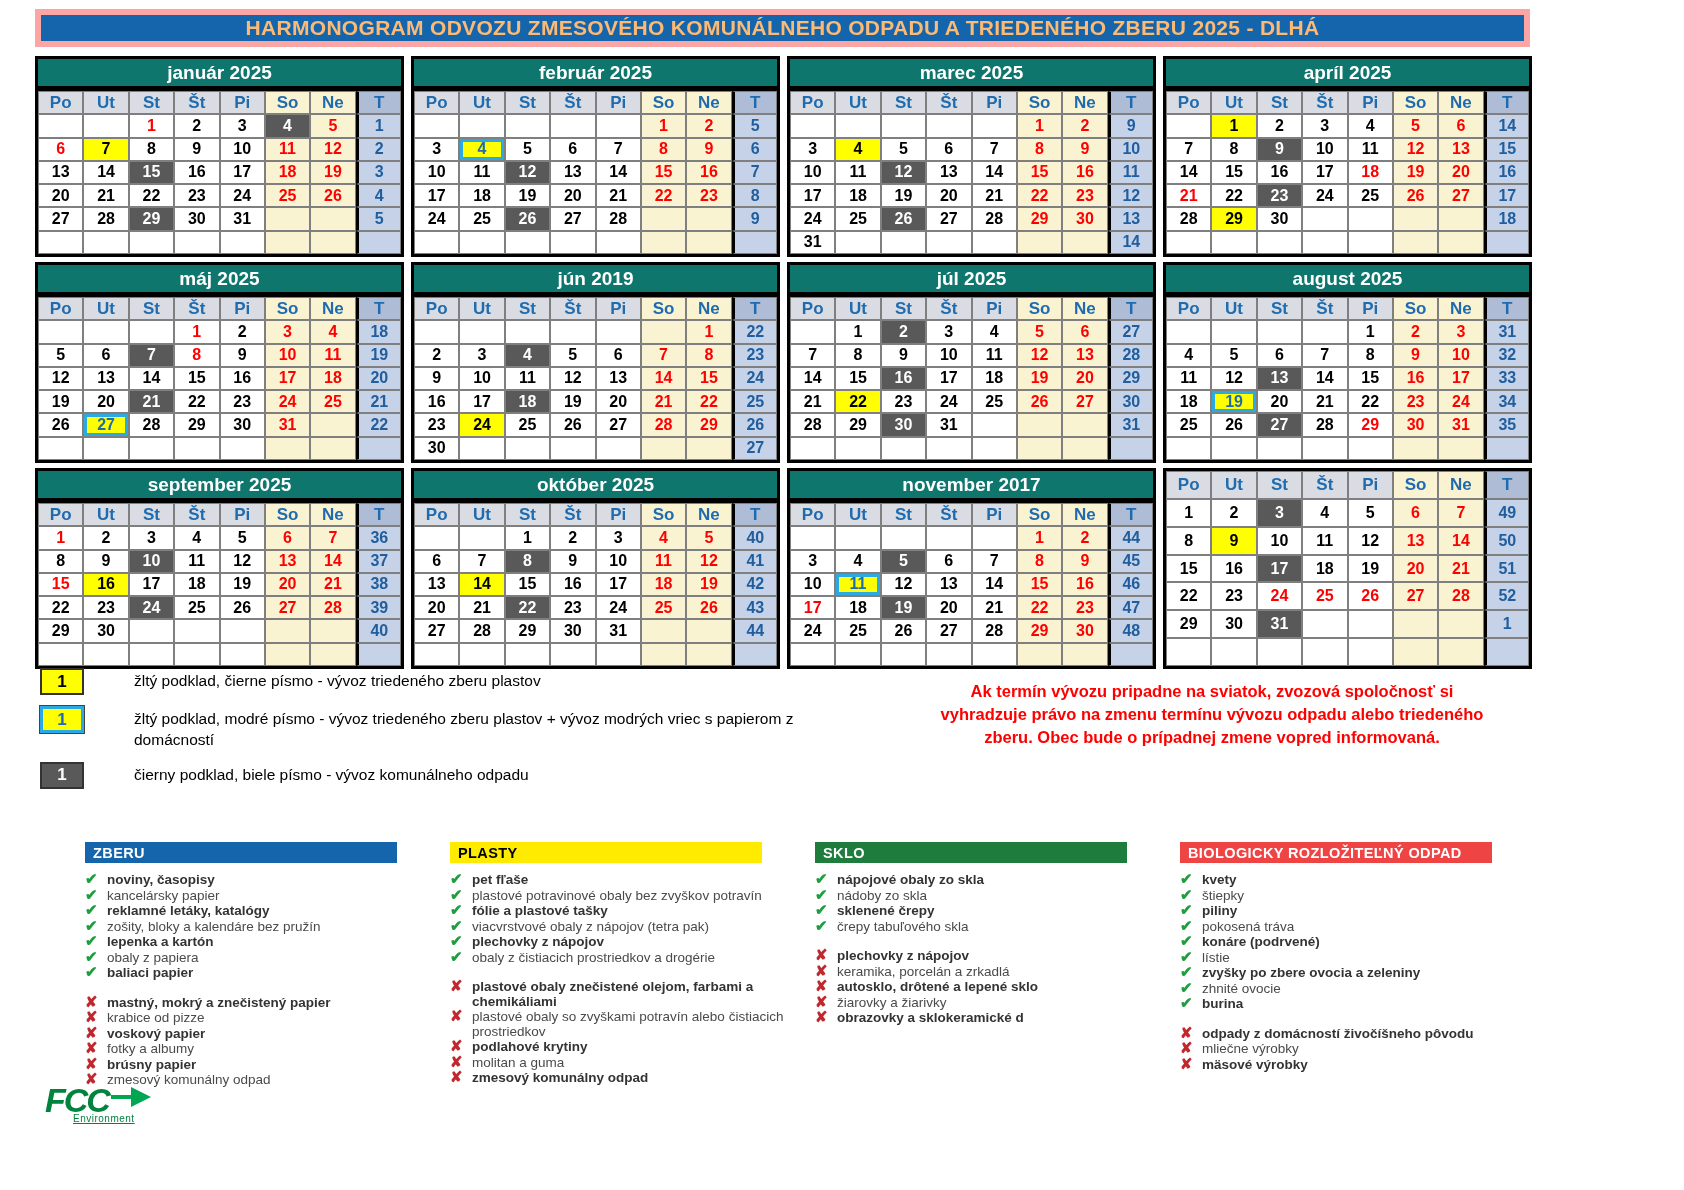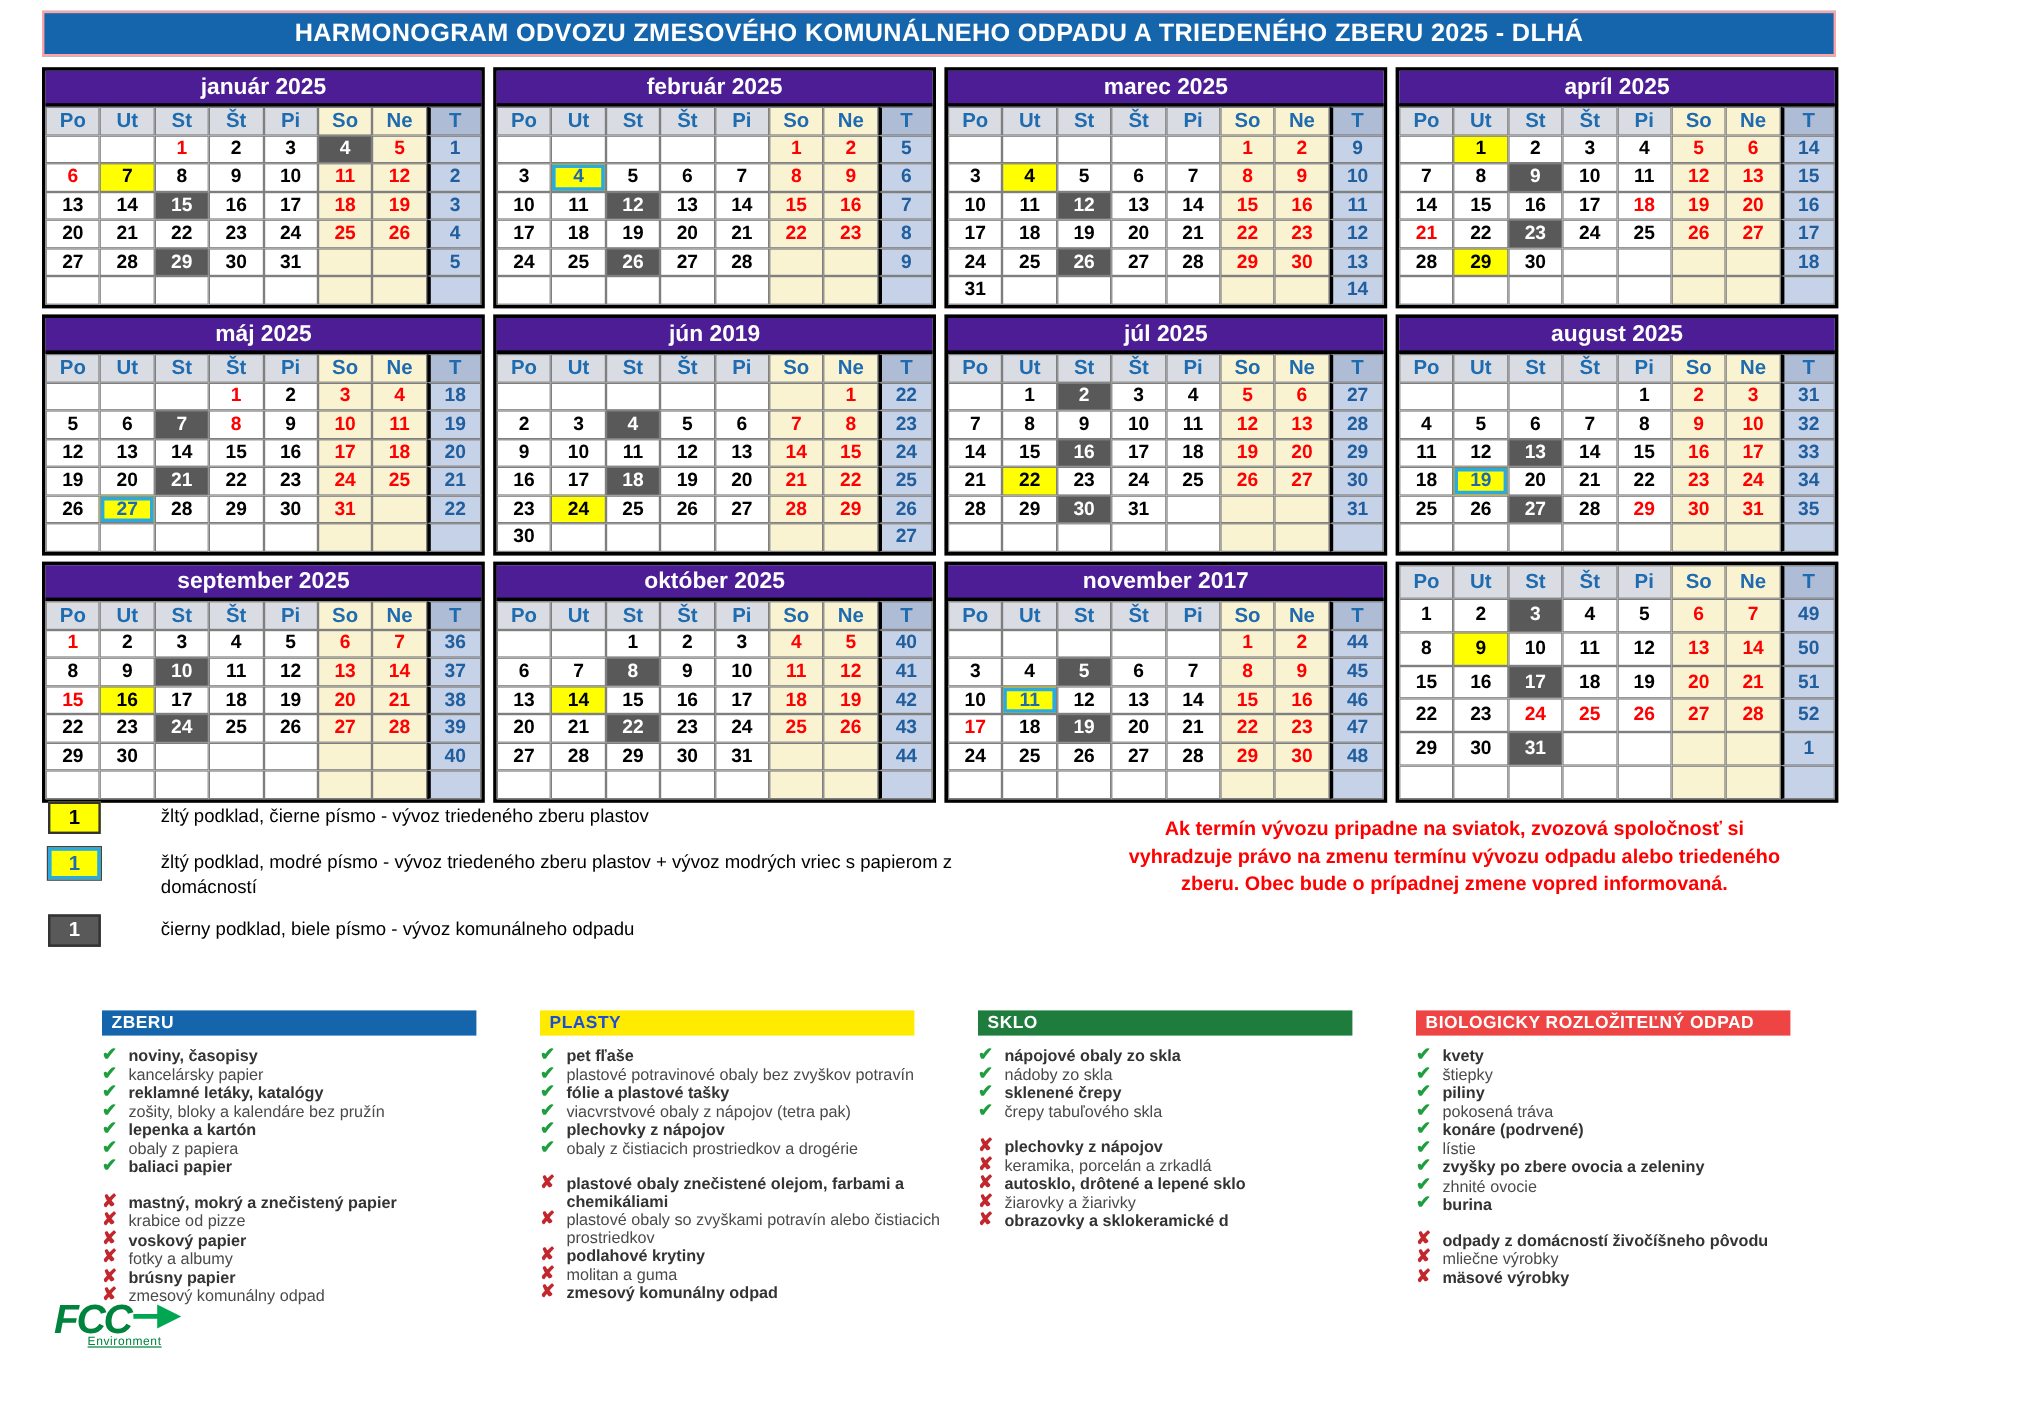--- a/index.html
+++ b/index.html
@@ -3,36 +3,36 @@
 <meta charset="utf-8">
 <style>
   html,body { margin:0; padding:0; }
   body {
     width:1684px; height:1190px; position:relative; background:#fff;
     font-family:"Liberation Sans", sans-serif; overflow:hidden;
   }
   
   #title-bar {
     position:absolute; left:35px; top:9px; width:1495px; height:38px;
-    background:#1565AD; border:2px solid #fca5a5; box-sizing:border-box;
+    background:#1565AD; border:6px solid #fca5a5; box-sizing:border-box;
     display:flex; align-items:center; justify-content:center;
-    color:#ffffff; font-weight:bold; font-size:21px; letter-spacing:.3px;
+    color:#fdba74; font-weight:bold; font-size:21px; letter-spacing:.3px;
   }
   
   #calendar-grid {
     position:absolute; left:35px; top:56px;
     display:grid; grid-template-columns:repeat(4,369px);
     grid-auto-rows:201px; column-gap:7px; row-gap:5px;
   }
   .cal { border:3px solid #000; box-sizing:border-box; background:#fff;
          display:flex; flex-direction:column; }
   .cal-title {
-    height:27px; flex:0 0 27px; background:#4c1d95; color:#fff;
+    height:27px; flex:0 0 27px; background:#0f766e; color:#fff;
     font-weight:bold; font-size:19px; display:flex; align-items:center;
-    justify-content:center; border-bottom:3px solid #000000;
+    justify-content:center; border-bottom:5px solid #000000;
   }
   .cal-row { display:grid; grid-template-columns:repeat(8,1fr); flex:1; }
   .c {
     border:1px solid #7F7F7F; display:flex; align-items:center; justify-content:center;
     font-weight:bold; font-size:16px; background:#fff; color:#000; overflow:hidden;
   }
   .cal-head .c { background:#D9DDE3; color:#1F6BB0; font-size:17px; }
   .c.wk  { background:#FAF3D2; color:#FF0000; }
   .cal-head .c.wk { background:#FAF3D2; color:#1F6BB0; }
   .c.tc  { background:#C5D2E8; color:#205E9E; border-left:3px solid #000; }
@@ -1033,21 +1033,21 @@
           <span class="icon crs">✘</span>
           <span class="txt">brúsny papier</span>
         </div>
         <div class="cat-item">
           <span class="icon crs">✘</span>
           <span class="txt">zmesový komunálny odpad</span>
         </div>
       </div>
     </div>
     <div class="cat">
-      <div class="cat-bar" style="background: rgb(255, 235, 0); color: #1d4ed8;">PLASTY</div>
+      <div class="cat-bar" style="background: rgb(255, 235, 0); color: #000000;">PLASTY</div>
       <div class="cat-list">
         <div class="cat-item b">
           <span class="icon chk">✔</span>
           <span class="txt">pet fľaše</span>
         </div>
         <div class="cat-item">
           <span class="icon chk">✔</span>
           <span class="txt">plastové potravinové obaly bez zvyškov potravín</span>
         </div>
         <div class="cat-item b">

